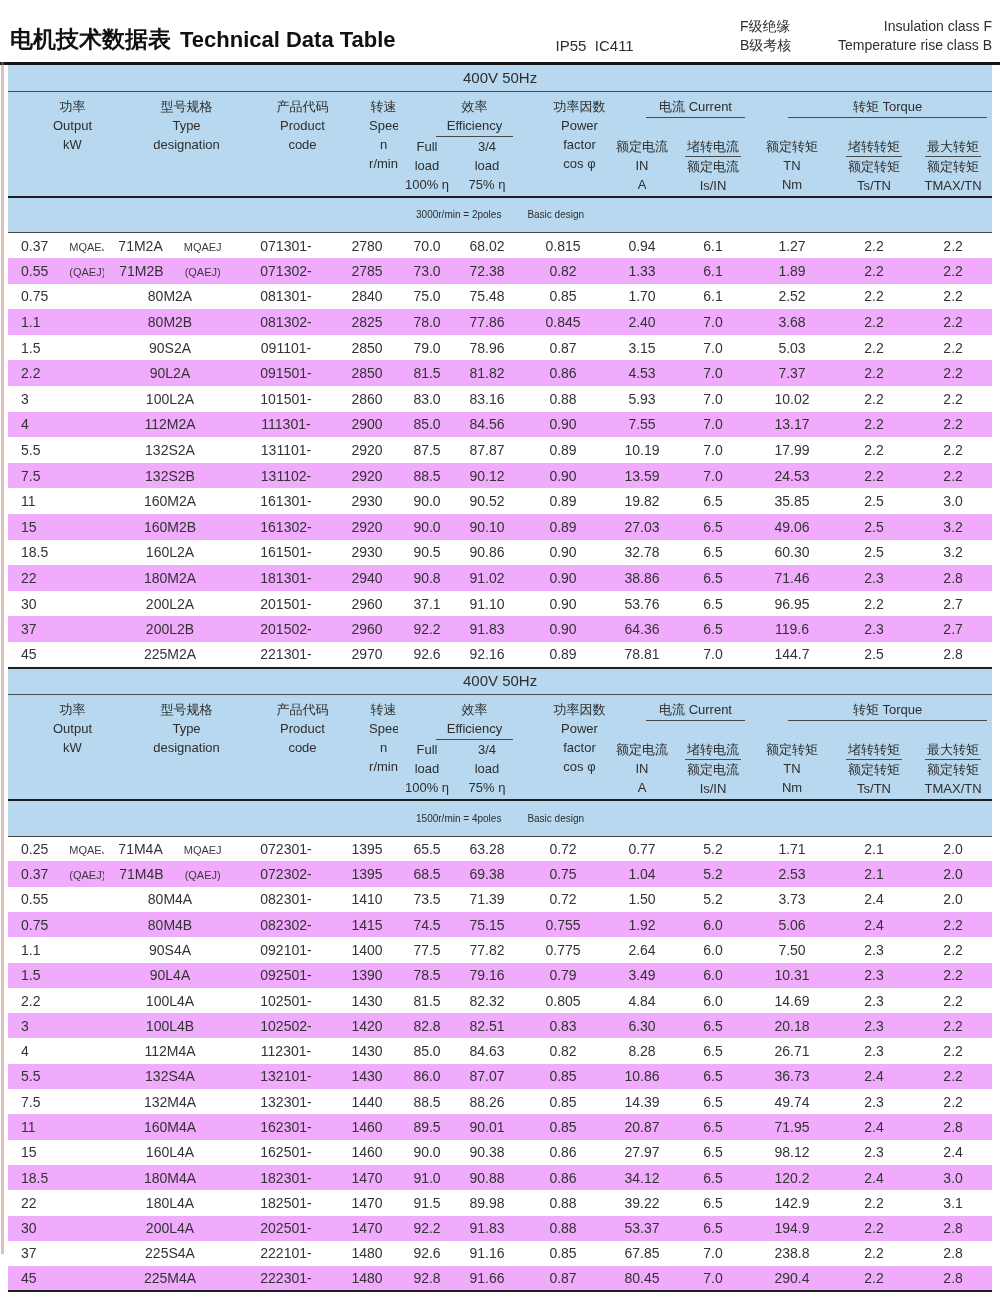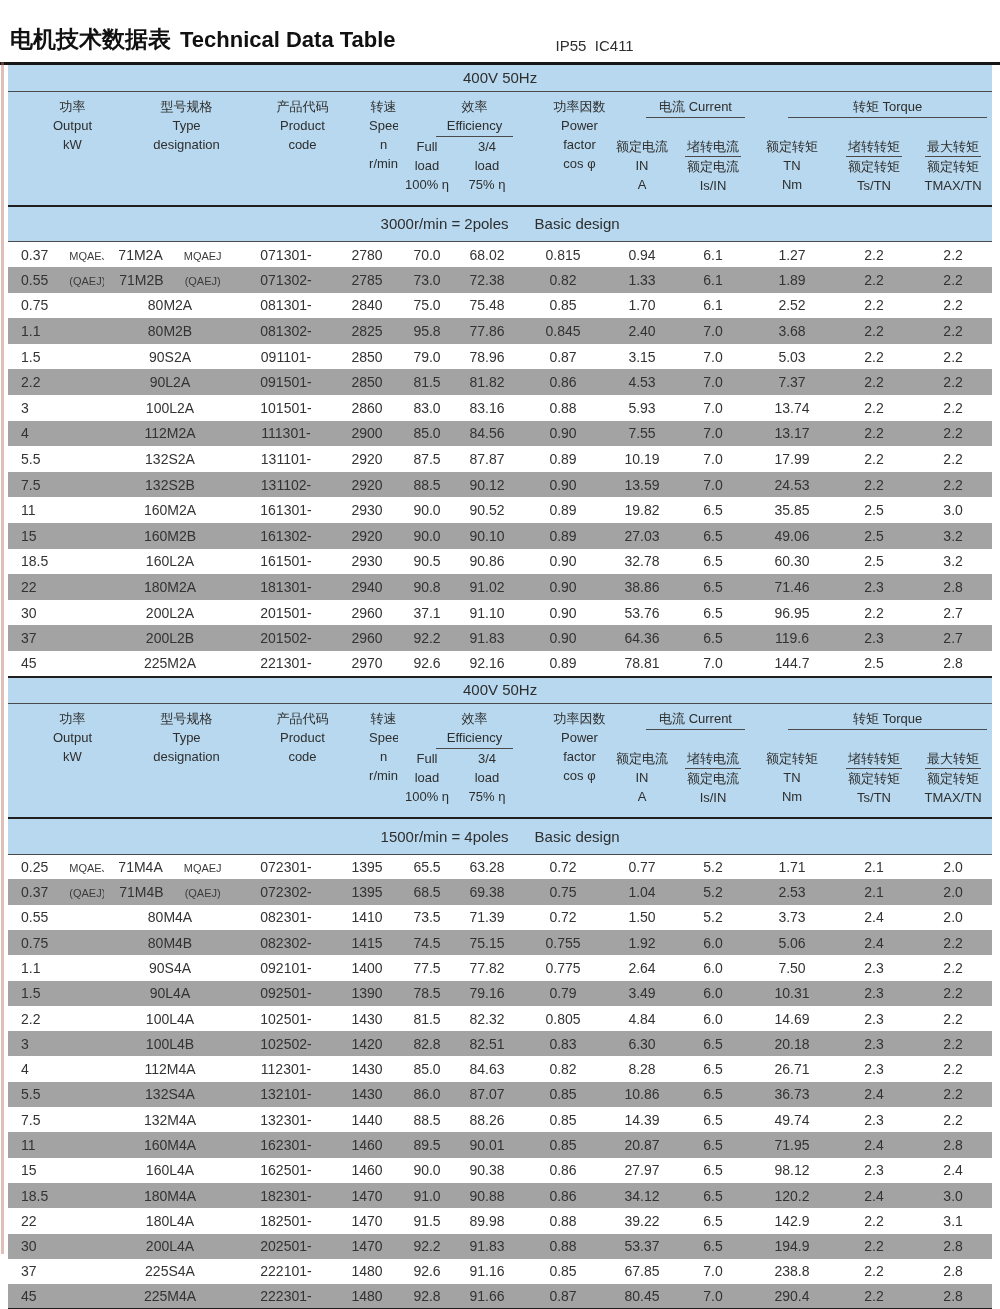--- a/index.html
+++ b/index.html
@@ -34,53 +34,63 @@
   th{
     font-weight:normal; font-size:13px; line-height:19px;
     vertical-align:top; background:#b7d8ee; color:#2e2e2e;
     text-align:center; overflow:hidden;
   }
   .voltage-row th{
     font-size:15px; height:26px; line-height:24px;
     vertical-align:middle; border-bottom:1px solid #4a4a4a;text-align:center;
   }
   .group-row th{ padding-top:5px;padding-left:33px; }
-  .sub-row th{ padding-bottom:10px; }
+  .sub-row th{ padding-bottom:1px; }
   .grp{ border-bottom:1px solid #4a4a4a; margin:0 5px; padding-bottom:1px; }
   .frac-top{ display:inline-block; border-bottom:1px solid #4a4a4a; padding:0 2px; }
   .design-row th{
-    font-size:15px; height:36px; line-height:25px; vertical-align:middle;
+    font-size:10px; height:36px; line-height:25px; vertical-align:middle;
     border-top:2px solid #1f1f1f; border-bottom:1px solid #4a4a4a;
   }
   .design-row .gap{ display:inline-block; width:26px; }
 
   tbody td{
     font-size:14px; text-align:center; color:#333;
     vertical-align:middle; white-space:nowrap; overflow:hidden;
   }
   .t1 tbody td{ height:25.6px; }
   .t2 tbody td{ height:25.3px; }
-  tbody tr.stripe{ background:#a3a3a3; }
+  tbody tr.stripe{ background:#f0abfc; }
   td.c1{ text-align:left; padding-left:13px; }
   .tag{ font-size:11px; margin-left:21px; color:#3c3c3c; }
   .tag:empty{ display:none; }
 
   
   .note{ margin:9px 8px 0 10px; font-size:13.5px; line-height:19px; white-space:pre-wrap; }
 </style>
 </head>
 <body>
 
 <div class="edge-artifact"></div>
 
 <div class="page-header">
   <div class="title-group">
     <span>电机技术数据表</span><span class="title-en">Technical Data Table</span>
   </div>
   <div class="ip-rating">IP55  IC411</div>
+  <div class="class-block">
+    <div class="class-row">
+      <span>F级绝缘</span>
+      <span>Insulation class F</span>
+    </div>
+    <div class="class-row">
+      <span>B级考核</span>
+      <span>Temperature rise class B</span>
+    </div>
+  </div>
 </div>
 <div class="top-rule"></div>
 
 <table class="t1">
   <colgroup>
     <col style="width:96px">
       <col style="width:132px">
       <col style="width:100px">
       <col style="width:62px">
     <col style="width:58px">
@@ -217,21 +227,21 @@
     <td>6.1</td>
     <td>2.52</td>
     <td>2.2</td>
     <td>2.2</td>
   </tr>
       <tr class="stripe">
     <td class="c1"><span>1.1</span></td>
     <td><span>80M2B</span></td>
     <td>081302-</td>
     <td>2825</td>
-    <td>95.8</td>
+    <td>78.0</td>
     <td>77.86</td>
     <td>0.845</td>
     <td>2.40</td>
     <td>7.0</td>
     <td>3.68</td>
     <td>2.2</td>
     <td>2.2</td>
   </tr>
       <tr>
     <td class="c1"><span>1.5</span></td>
@@ -264,21 +274,21 @@
       <tr>
     <td class="c1"><span>3</span></td>
     <td><span>100L2A</span></td>
     <td>101501-</td>
     <td>2860</td>
     <td>83.0</td>
     <td>83.16</td>
     <td>0.88</td>
     <td>5.93</td>
     <td>7.0</td>
-    <td>13.74</td>
+    <td>10.02</td>
     <td>2.2</td>
     <td>2.2</td>
   </tr>
       <tr class="stripe">
     <td class="c1"><span>4</span></td>
     <td><span>112M2A</span></td>
     <td>111301-</td>
     <td>2900</td>
     <td>85.0</td>
     <td>84.56</td>

